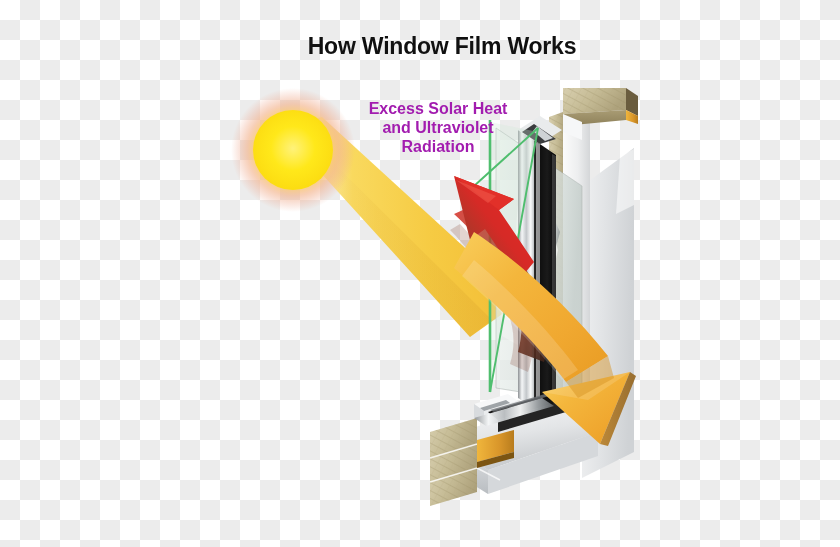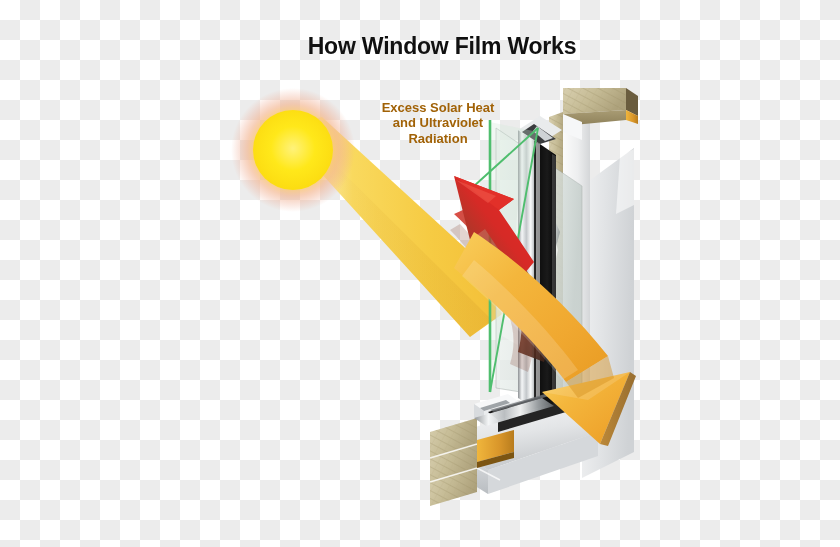--- a/index.html
+++ b/index.html
@@ -24,23 +24,23 @@
     left:0;right:0;top:33px;
     text-align:center;
     font-size:23px;
     font-weight:bold;
     color:#111111;
     letter-spacing:-0.2px;
     white-space:nowrap;
   }
   .callout{
     position:absolute;
-    font-size:13px;
+    font-size:16px;
     font-weight:bold;
-    color:#a16207;
+    color:#a21caf;
     line-height:1.18;
     text-align:center;
     white-space:pre-line;
   }
   #lbl-solar{ left:336px; top:100px; width:160px; }
   #lbl-visible{ left:552px; top:456px; width:112px; }
 </style>
 </head>
 <body>
 

